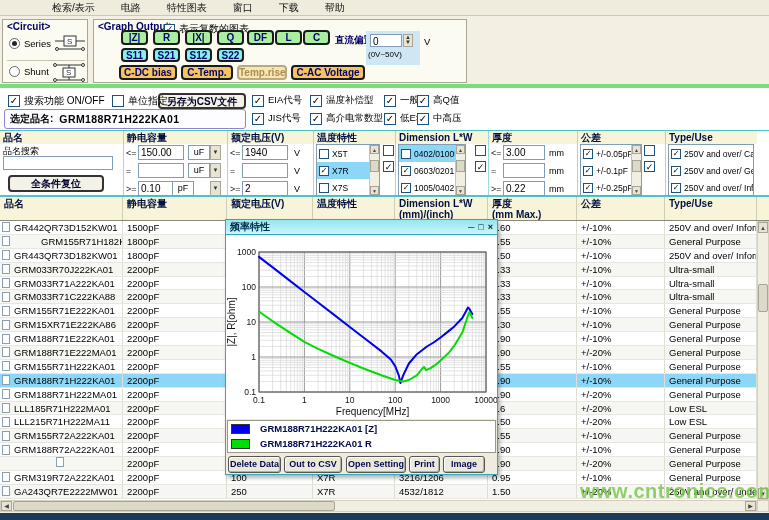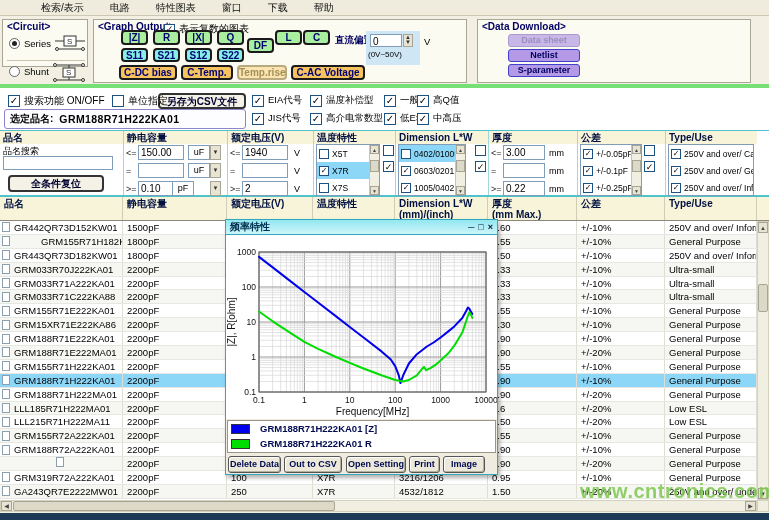--- a/index.html
+++ b/index.html
@@ -1,18 +1,18 @@
 <!DOCTYPE html>
 <html><head>
 <meta charset="utf-8">
 <style>
   html,body{margin:0;padding:0;background:#fff;}
   #app{position:relative;width:769px;height:520px;background:#f3f0e3;font-family:"Liberation Sans","DejaVu Sans",sans-serif;font-size:10px;overflow:hidden;color:#000;}
   .abs{position:absolute;}
-  #menubar{left:0;top:0;width:769px;height:16px;background:#efecdd;border-bottom:1px solid #ccc8b4;display:flex;align-items:center;padding-left:28px;box-sizing:border-box;}
+  #menubar{left:0;top:0;width:769px;height:16px;background:#efecdd;border-bottom:1px solid #ccc8b4;display:flex;align-items:center;padding-left:39px;box-sizing:border-box;}
   .menu-item{padding:1px 13px;font-size:10px;color:#111;cursor:default;}
   .gb{position:absolute;background:#fcfbf2;border:1px solid #a8a694;box-sizing:border-box;}
   .gb-title{position:absolute;left:4px;top:1px;font-weight:bold;font-size:10px;color:#000060;}
   .pbtn{position:absolute;height:15px;border:2px solid #1a1a1a;border-radius:4px;font-size:10px;font-weight:bold;color:#000070;text-align:center;line-height:11px;box-sizing:border-box;cursor:pointer;}
   .bg-green{background:#a9ef9f;}
   .bg-cyan{background:#86efe9;}
   .bg-orange{background:#f6c35f;}
   .bg-orange-dis{background:#fbe4b2;color:#a39055;border-color:#b8a97e;}
   .dlbtn{position:absolute;width:72px;height:13px;border:1px solid #4040c8;border-radius:3px;background:#b49ae6;font-size:9px;font-weight:bold;color:#000060;text-align:center;line-height:11px;box-sizing:border-box;cursor:pointer;}
   .dlbtn.dis{background:#c9b7e8;color:#9a8fc0;border-color:#a89cd0;}
@@ -71,21 +71,21 @@
 
   <div id="menubar" class="abs">
       <div class="menu-item">检索/表示</div>
       <div class="menu-item">电路</div>
       <div class="menu-item">特性图表</div>
       <div class="menu-item">窗口</div>
       <div class="menu-item">下载</div>
       <div class="menu-item">帮助</div>
     </div>
 
-  <div class="gb" style="left:2px;top:19px;width:86px;height:48px;">
+  <div class="gb" style="left:2px;top:19px;width:86px;height:64px;">
     <span class="gb-title">&lt;Circuit&gt;</span>
     <span class="chk" style="left:6px;top:18px;">
       <span class="radio on"></span>
       <span style="font-size:9.5px;">Series</span>
     </span>
     <svg class="abs cicon" style="left:52px;top:14px;" width="30" height="18">
       <line x1="0" y1="7" x2="9" y2="7" stroke="#333"></line>
         <rect x="9" y="2" width="12" height="10" fill="#fff" stroke="#333"></rect>
       <text x="12" y="10" font-size="8" fill="#333">S</text>
         <line x1="21" y1="7" x2="30" y2="7" stroke="#333"></line>
@@ -125,40 +125,33 @@
     <div class="abs" style="left:272px;top:11px;width:54px;height:34px;background:#cfe7f5;">
       <div class="inp" style="left:4px;top:3px;width:32px;height:13px;">0</div>
       <div class="ddbtn" style="left:37px;top:3px;width:10px;height:13px;line-height:5px;">▲<br>▼</div>
       <div class="abs" style="left:2px;top:19px;font-size:8px;">(0V~50V)</div>
     </div>
     <span class="abs" style="left:330px;top:16px;font-size:9.5px;">V</span>
   <div class="pbtn bg-green" style="left: 27px; top: 10px; width: 27px;">|Z|</div>
       <div class="pbtn bg-green" style="left: 59px; top: 10px; width: 27px;">R</div>
       <div class="pbtn bg-green" style="left: 91px; top: 10px; width: 27px;">|X|</div>
       <div class="pbtn bg-green" style="left: 123px; top: 10px; width: 27px;">Q</div>
-      <div class="pbtn bg-green" style="left: 153px; top: 18px; width: 27px;">DF</div>
+      <div class="pbtn bg-green" style="left: 153px; top: 10px; width: 27px;">DF</div>
       <div class="pbtn bg-green" style="left: 181px; top: 10px; width: 27px;">L</div>
       <div class="pbtn bg-green" style="left: 209px; top: 10px; width: 27px;">C</div>
       <div class="pbtn bg-cyan" style="left: 27px; top: 28px; width: 27px; height: 14px;">S11</div>
       <div class="pbtn bg-cyan" style="left: 59px; top: 28px; width: 27px; height: 14px;">S21</div>
       <div class="pbtn bg-cyan" style="left: 91px; top: 28px; width: 27px; height: 14px;">S12</div>
       <div class="pbtn bg-cyan" style="left: 123px; top: 28px; width: 27px; height: 14px;">S22</div>
       <div class="pbtn bg-orange" style="left: 25px; top: 45px; width: 58px;">C-DC bias</div>
       <div class="pbtn bg-orange" style="left: 87px; top: 45px; width: 52px;">C-Temp.</div>
       <div class="pbtn bg-orange-dis" style="left: 143px; top: 45px; width: 50px;">Temp.rise</div>
       <div class="pbtn bg-orange" style="left: 197px; top: 45px; width: 74px;">C-AC Voltage</div>
     </div>
 
-  <div class="gb" style="left:477px;top:19px;width:274px;height:64px;">
-    <span class="gb-title">&lt;Data Download&gt;</span>
-    <div id="dl-buttons"></div>
-  <div class="dlbtn dis" style="left: 30px; top: 14px;">Data sheet</div>
-      <div class="dlbtn" style="left: 30px; top: 29px;">Netlist</div>
-      <div class="dlbtn" style="left: 30px; top: 44px;">S-parameter</div>
-    </div>
 
   <div id="gsep" class="abs"></div>
   <div id="checksarea" class="abs">
     <div class="csvbtn" style="left:158px;top:5px;width:88px;height:16px;line-height:13px;">另存为CSV文件</div>
   <span class="chk" style="left: 8px; top: 6px;">
         <span class="box">✓</span>
         <span style="font-size: 10px;">搜索功能 ON/OFF</span>
       </span>
       <span class="chk" style="left: 112px; top: 6px;">
         <span class="box"></span>

